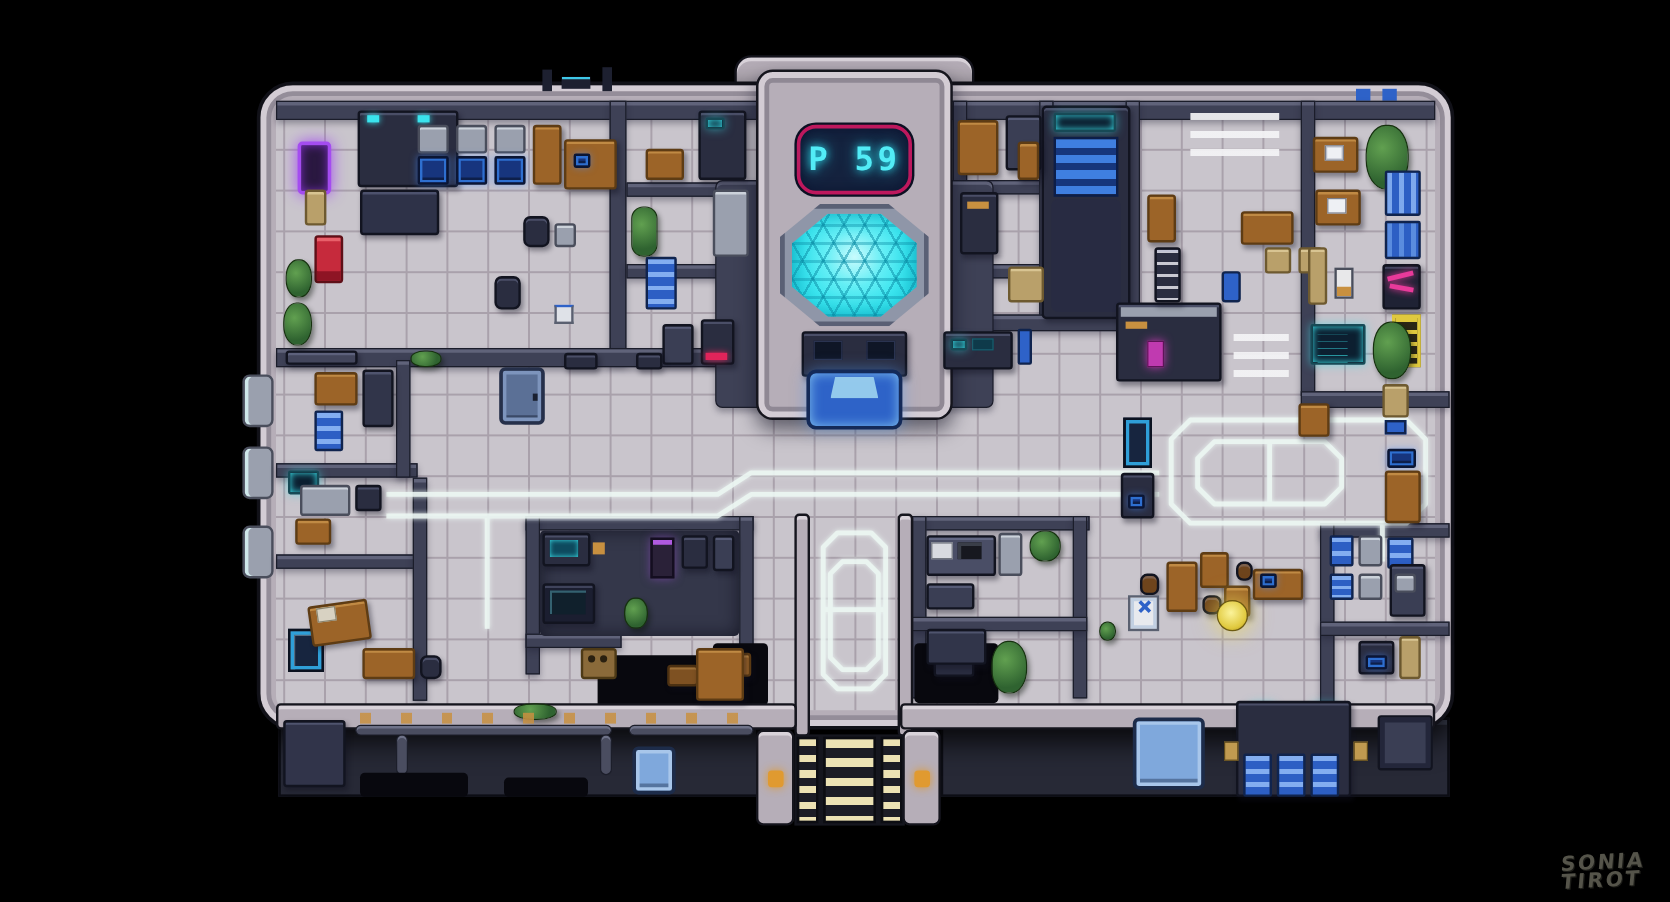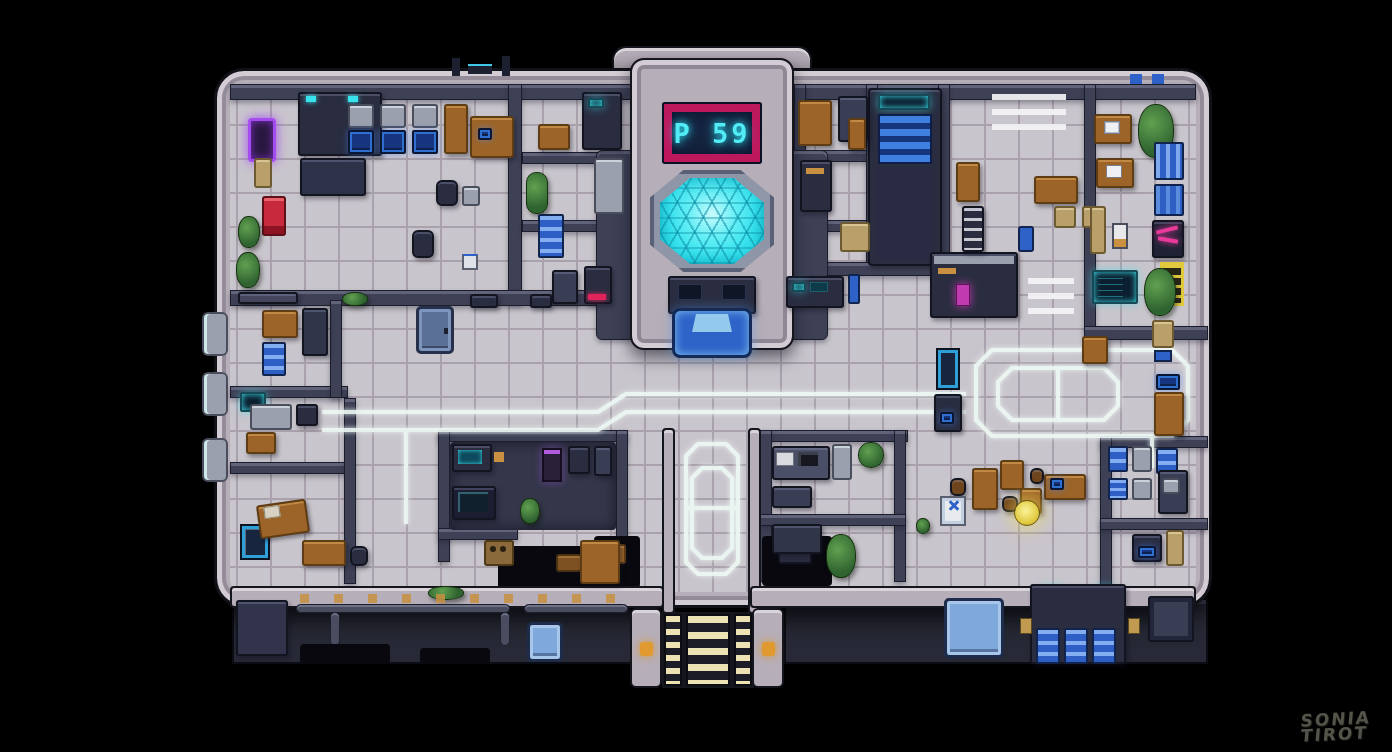--- a/index.html
+++ b/index.html
@@ -158,21 +158,21 @@
   <div class="abs steps" style="left:686px;top:614px;width:44px;height:72px;background-image:repeating-linear-gradient(180deg,var(--cream,#ece2b4) 0 7px,#1c1d26 7px 16px);"></div>
   <div class="abs steps" style="left:734px;top:614px;width:18px;height:72px;"></div>
   <div class="abs rim pill" style="left:630px;top:608px;width:32px;height:80px;"></div>
   <div class="abs rim pill" style="left:752px;top:608px;width:32px;height:80px;"></div>
   <div class="abs" style="left:640px;top:642px;width:13px;height:14px;background:#e09a30;border-radius:3px;box-shadow:0 0 8px #e09a30;"></div>
   <div class="abs" style="left:762px;top:642px;width:13px;height:14px;background:#e09a30;border-radius:3px;box-shadow:0 0 8px #e09a30;"></div>
 
   <div class="abs wall" style="left:596px;top:150px;width:42px;height:190px;border-radius:6px;"></div>
   <div class="abs wall" style="left:786px;top:150px;width:42px;height:190px;border-radius:6px;"></div>
   <div class="abs rim" style="left:630px;top:58px;width:164px;height:292px;border-radius:14px;box-shadow:inset 0 0 0 5px #d3ccd4, inset 0 0 0 9px #8f8894, 0 8px 16px rgba(10,10,25,.55);"></div>
-  <div id="display" class="abs" style="left:664px;top:104px;width:96px;height:58px;background:#15223e;border:8px solid #be185d;border-radius:1px;box-shadow:inset 0 0 10px #0a1430, 0 0 0 2px #0b1022;">P 59</div>
+  <div id="display" class="abs" style="left:664px;top:104px;width:96px;height:58px;background:#15223e;border:3px solid #be185d;border-radius:16px;box-shadow:inset 0 0 10px #0a1430, 0 0 0 2px #0b1022;">P 59</div>
   <div id="pool-frame" class="abs" style="left:650px;top:170px;width:124px;height:102px;"></div>
   <div id="pool" class="abs" style="left:660px;top:178px;width:104px;height:86px;">
       <div class="hex"></div>
     </div>
   <div class="abs darkbox" style="left:668px;top:276px;width:88px;height:38px;"></div>
   <div class="abs" style="left:678px;top:284px;width:24px;height:16px;background:#0f1626;border:1px solid #2a3350;"></div>
   <div class="abs" style="left:722px;top:284px;width:24px;height:16px;background:#0f1626;border:1px solid #2a3350;"></div>
   <div class="abs" style="left:672px;top:308px;width:80px;height:50px;background:var(--holo,#2e63c8);border:3px solid #142a58;border-radius:8px;box-shadow:inset 0 0 10px #7fc0ee,0 0 12px rgba(80,150,240,.5);"></div>
   <div class="abs" style="left:692px;top:314px;width:40px;height:18px;background:#9fd4f0;clip-path:polygon(10% 0,90% 0,100% 100%,0 100%);opacity:.9;"></div>
 

